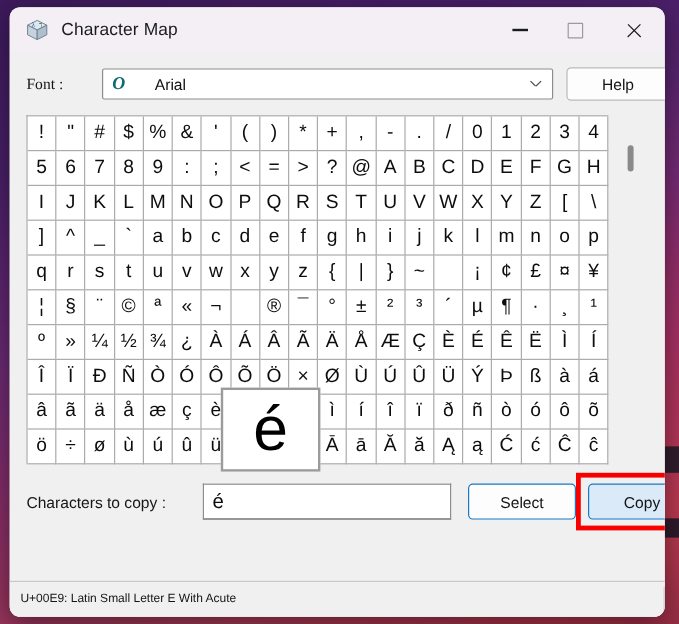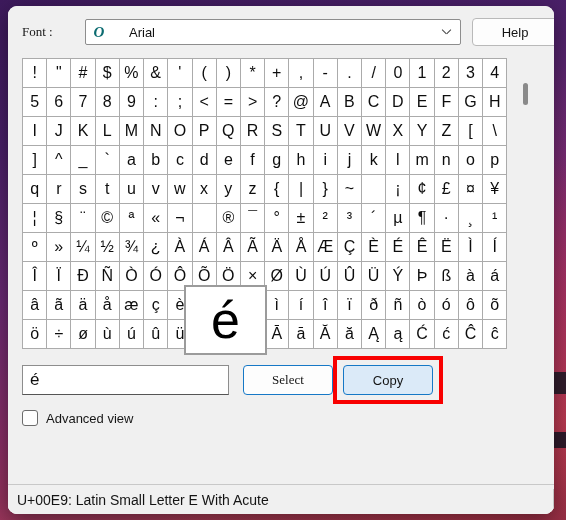--- a/index.html
+++ b/index.html
@@ -288,21 +288,20 @@
     background: #fdfdfd;
     border: 1px solid #1678c6;
     border-radius: 4px;
     font-size: 13px;
     color: #141414;
     display: flex;
     align-items: center;
     justify-content: center;
     box-sizing: border-box;
     flex: 0 0 auto;
-    font-family: Liberation Serif, serif;
   }
   .copy-btn-wrap {
     margin-left: 10px;
     position: relative;
     flex: 0 0 auto;
   }
   .copy-btn {
     width: 90px;
     height: 30px;
     background: #dbeaf8;
@@ -354,21 +353,21 @@
     width: 546px;
     height: 30px;
     background: #f0f0f0;
     border-top: 1px solid #c8c8c8;
     display: flex;
     align-items: center;
     box-sizing: border-box;
   }
   .status-left {
     padding-left: 9px;
-    font-size: 14px;
+    font-size: 10px;
     color: #141414;
     flex: 1 1 auto;
   }
   .status-sep {
     width: 1px;
     height: 22px;
     background: #c4c4c4;
     flex: 0 0 auto;
   }
   .status-right {
@@ -383,20 +382,43 @@
 </head>
 <body>
 
 <div class="desktop">
   <div class="dark-blob-1"></div>
   <div class="dark-blob-2"></div>
 </div>
 
 <div class="window">
 
+  <div class="titlebar">
+    <div class="title-icon">
+      <svg width="20" height="19" viewBox="0 0 20 19">
+        <polygon points="2,5 10,1 18,5 10,9" fill="#dfe7ee" stroke="#6d7f90" stroke-width="0.8"></polygon>
+        <polygon points="2,5 10,9 10,17 2,13" fill="#c6d3de" stroke="#6d7f90" stroke-width="0.8"></polygon>
+        <polygon points="18,5 10,9 10,17 18,13" fill="#aebecd" stroke="#6d7f90" stroke-width="0.8"></polygon>
+        <text x="5.5" y="6.2" font-size="5.5" font-family="Liberation Serif, serif" fill="#1f4f8f">λ</text>
+        <text x="11.5" y="6.6" font-size="5.5" font-family="Liberation Serif, serif" fill="#2a6a3a">ד</text>
+      </svg>
+    </div>
+    <div class="title-text">Character Map</div>
+    <div class="win-controls">
+      <div class="win-btn">
+        <div class="ctl-min"></div>
+      </div>
+      <div class="win-btn">
+        <div class="ctl-max"></div>
+      </div>
+      <div class="win-btn close">
+        <div class="ctl-close"></div>
+      </div>
+    </div>
+  </div>
 
   <div class="content">
 
     <div class="font-row">
       <div class="font-label">Font :</div>
       <div class="font-combo">
         <div class="otf-icon">O</div>
         <div class="font-name">Arial</div>
         <div class="combo-chevron"></div>
       </div>
@@ -606,32 +628,29 @@
           <div class="cell">Ĉ</div>
           <div class="cell">ĉ</div>
         </div>
       <div class="scroll-col">
         <div class="scroll-thumb"></div>
       </div>
       <div class="magnifier">é</div>
     </div>
 
     <div class="copy-row">
+      <div class="copy-label">Characters to copy :</div>
       <div class="copy-input">é</div>
       <div class="select-btn">Select</div>
       <div class="copy-btn-wrap">
         <div class="copy-btn">Copy</div>
         <div class="red-highlight"></div>
       </div>
     </div>
 
-    <div class="adv-row">
-      <div class="adv-box"></div>
-      <div class="adv-label">Advanced view</div>
-    </div>
 
     <div class="statusbar">
       <div class="status-left">U+00E9: Latin Small Letter E With Acute</div>
       <div class="status-sep"></div>
     </div>
 
   </div>
 </div>
 
 </body></html>

